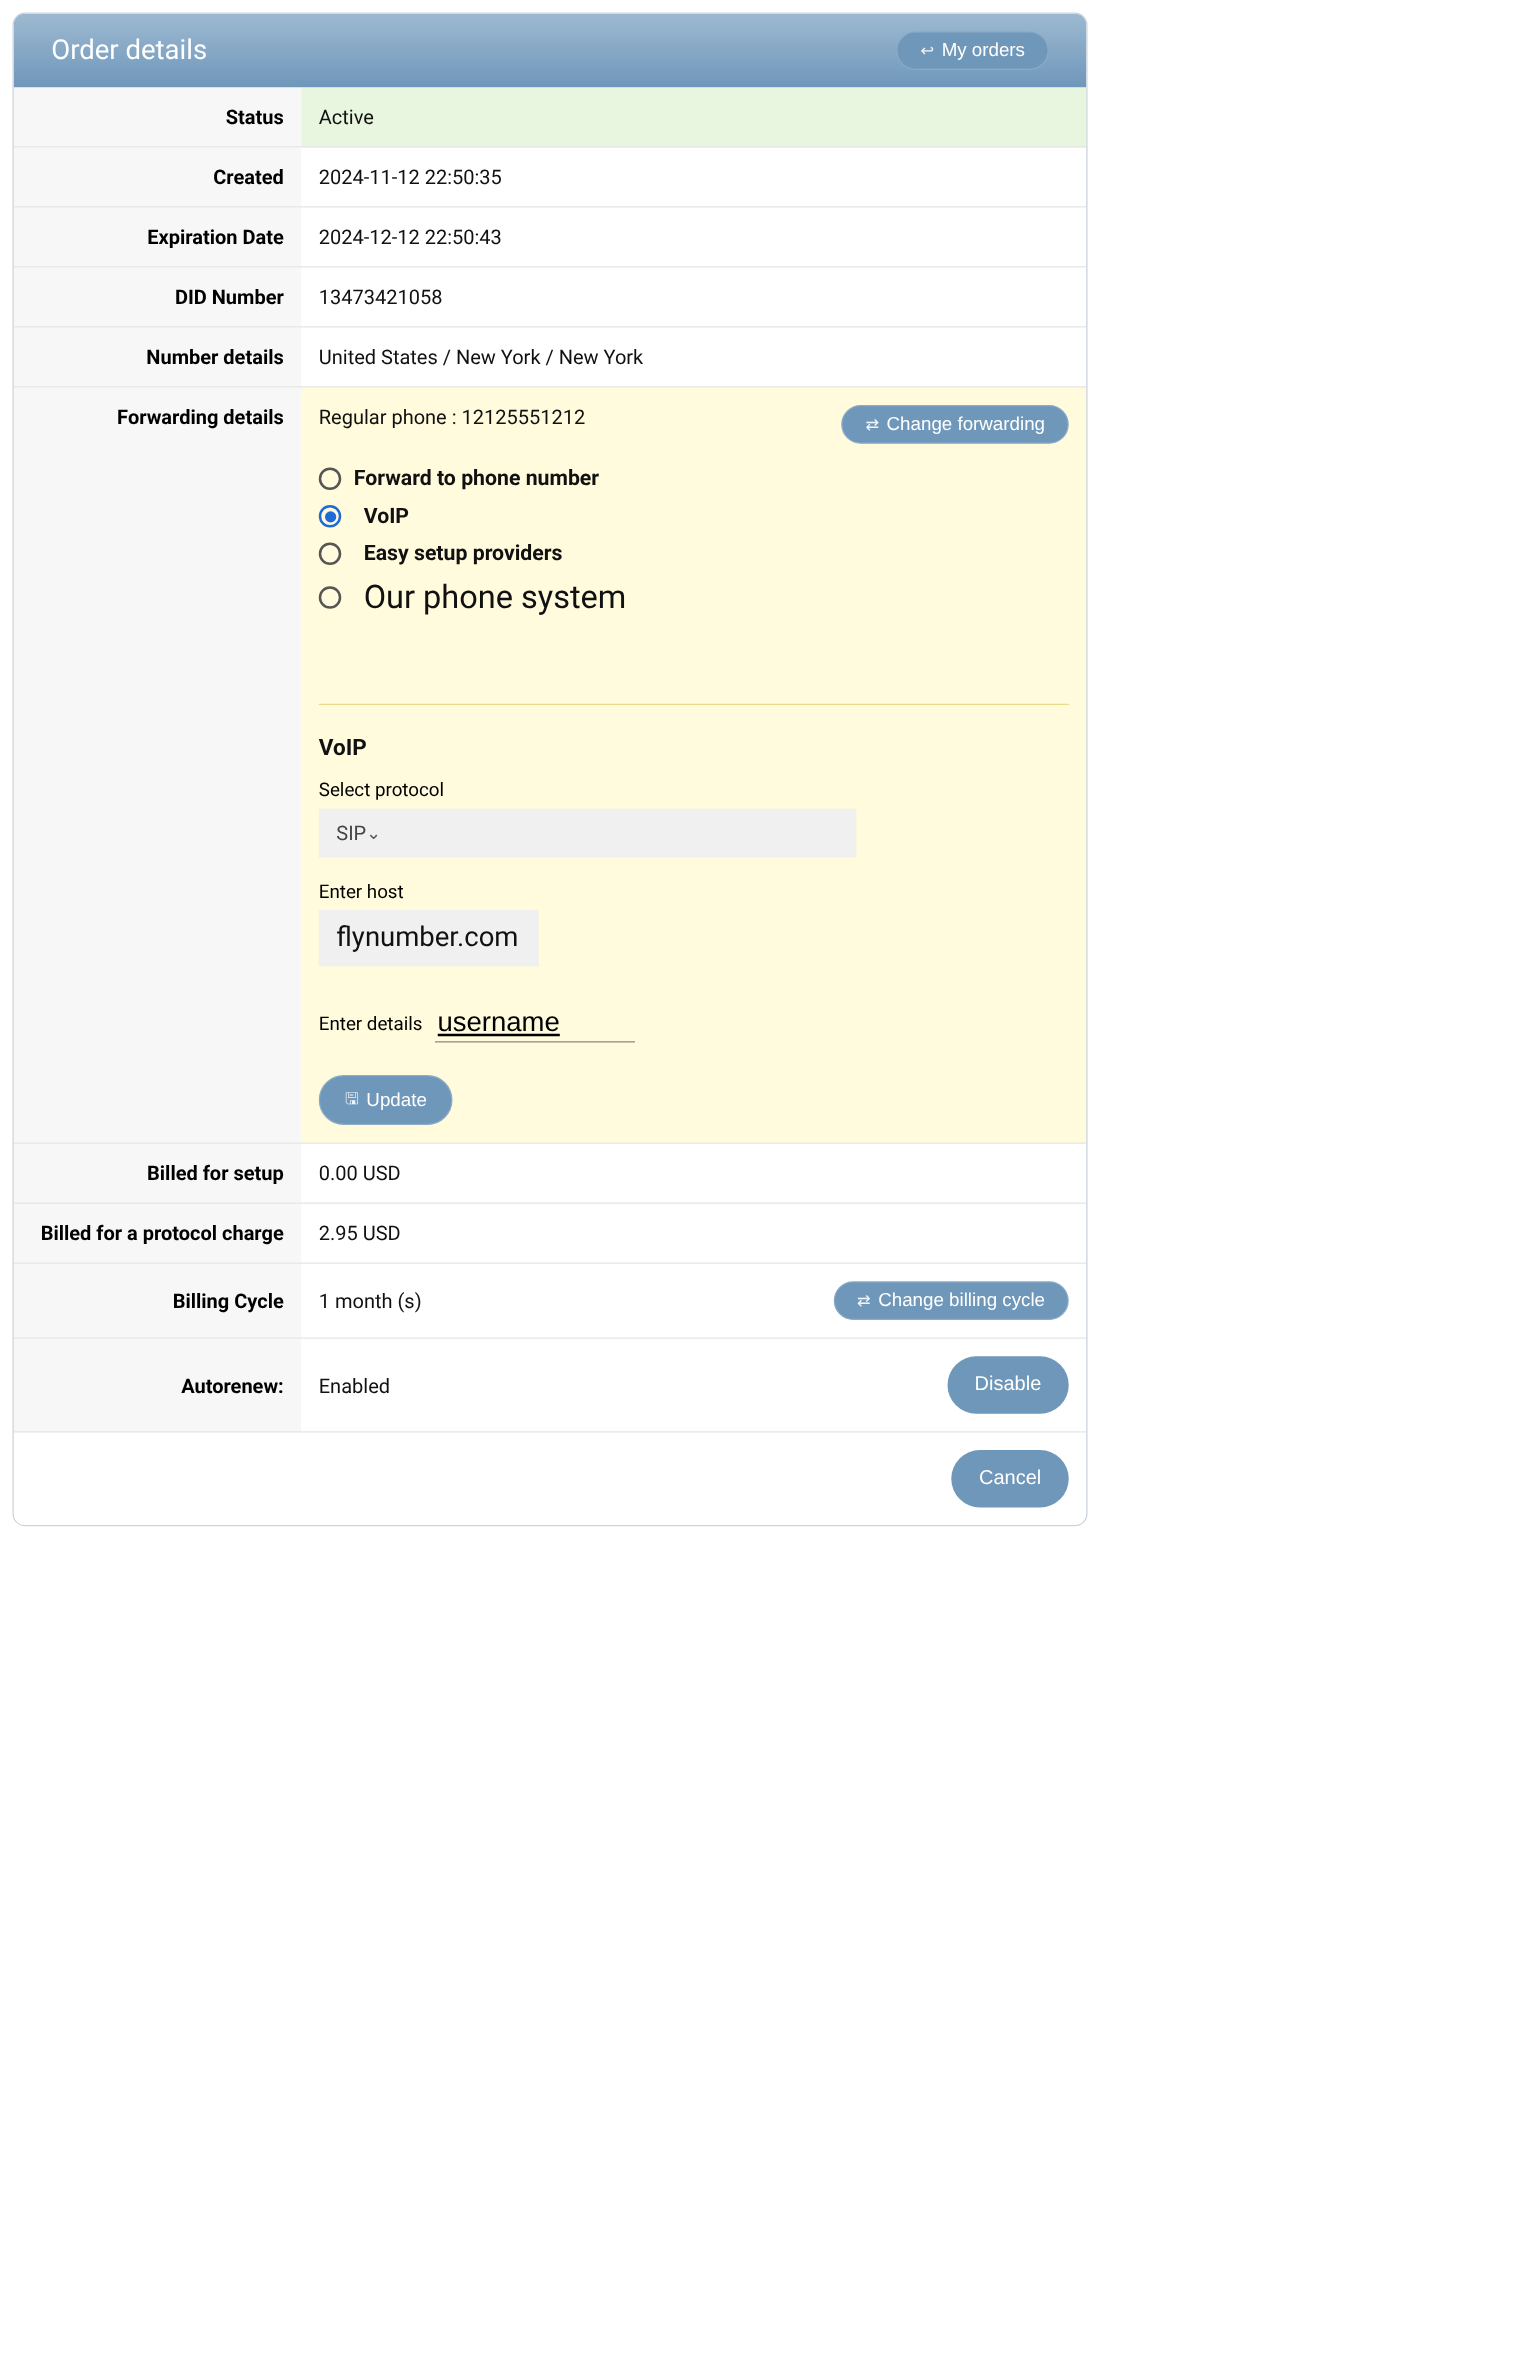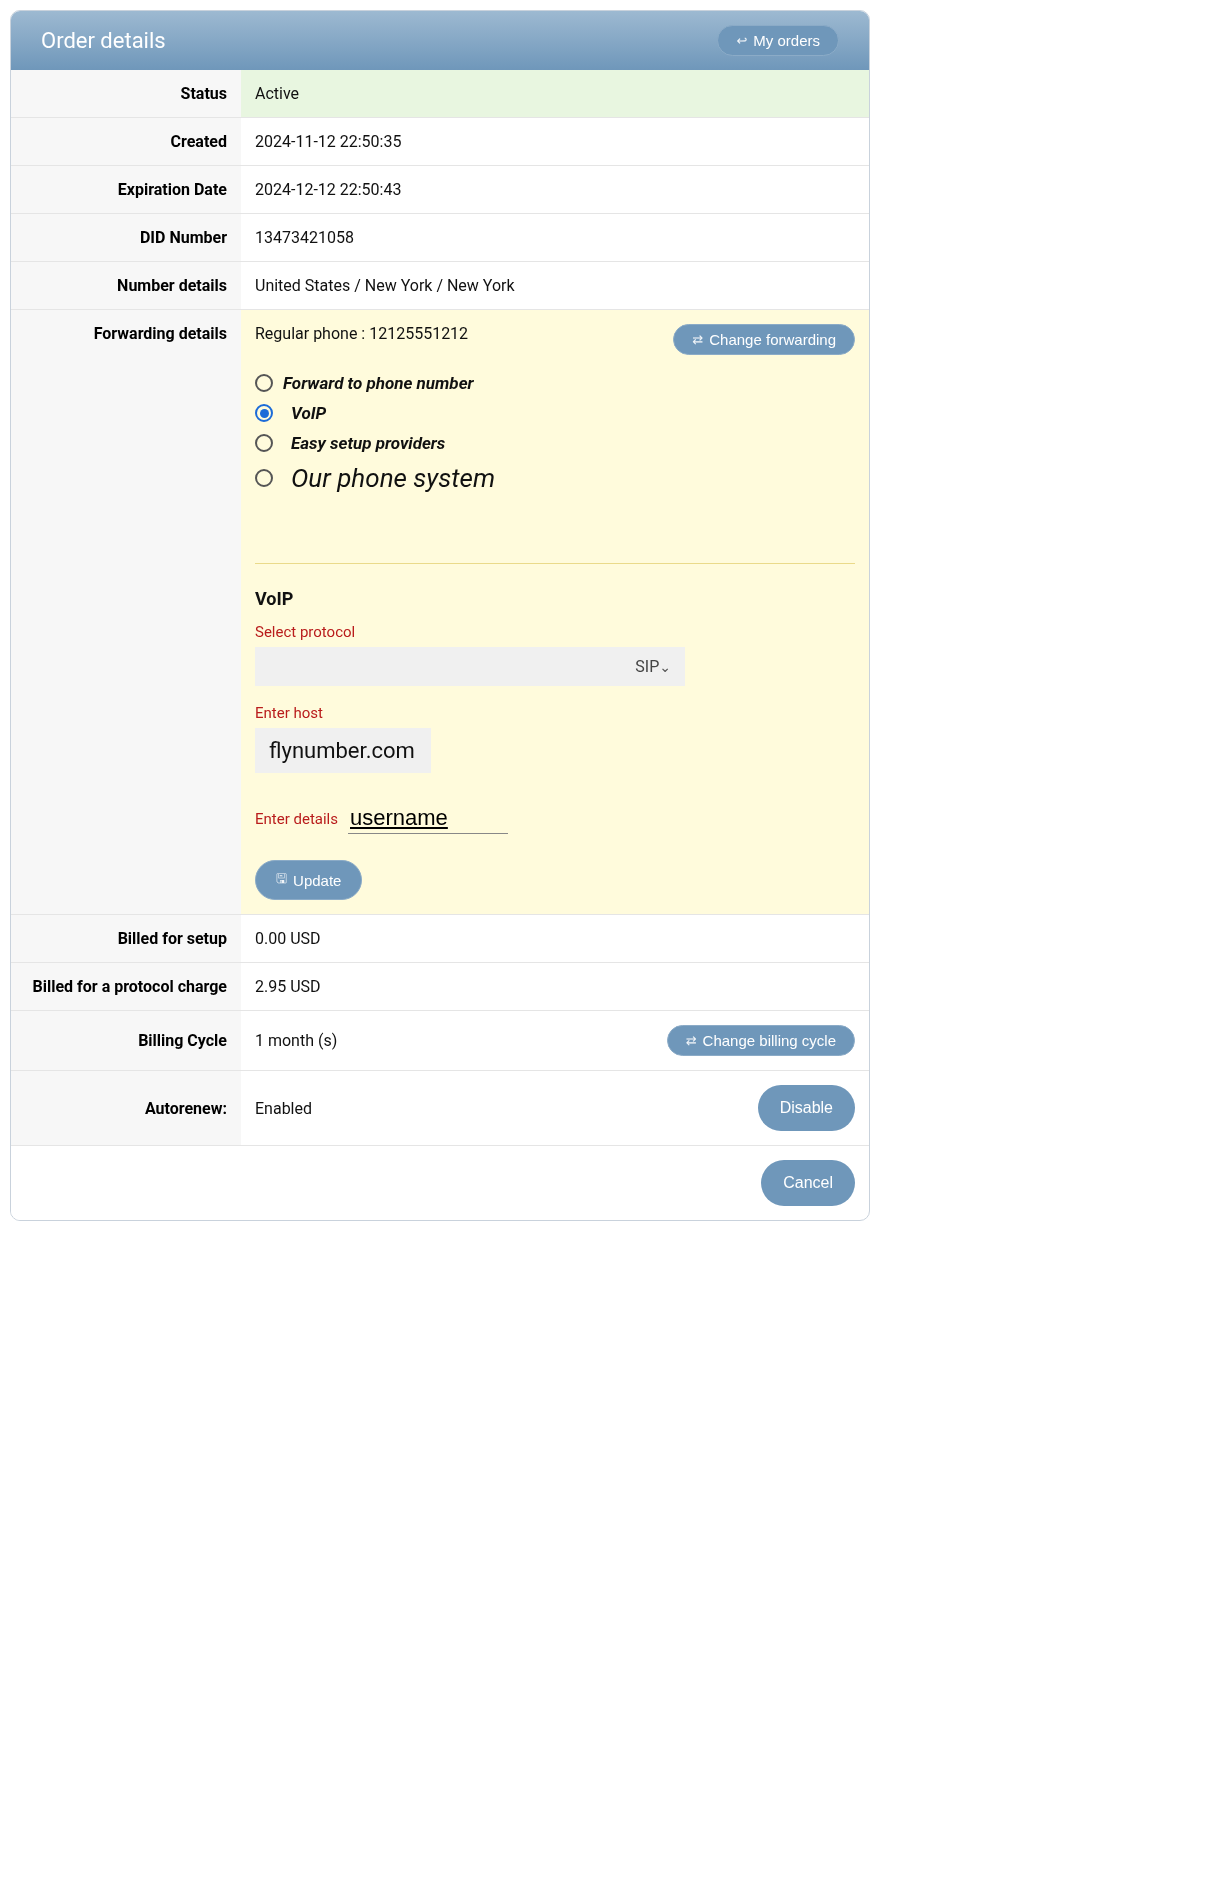--- a/index.html
+++ b/index.html
@@ -98,29 +98,29 @@
     display:inline-flex;
     align-items:center;
     justify-content:center;
   }
   .radio.unchecked { border-color:#555; }
   .radio .dot {
     width:9px;height:9px;border-radius:50%;background:#1c6bd8;
     display:none;
   }
   .radio.checked .dot { display:block; }
-  .radio-label { font-weight:700; font-size:17px;font-style:italic; }
+  .radio-label { font-weight:700; font-size:17px; }
   .radio-label.lg { font-weight:400; font-size:26px; }
   .voip-section { margin-top: 70px; border-top:1px solid #eada8a; padding-top:24px; }
   .voip-heading { font-weight:700; font-size:18px; margin-bottom:14px; }
-  .field-label { font-size:15px; color:#b91c1c; margin-bottom:6px; }
+  .field-label { font-size:15px; color:#000000; margin-bottom:6px; }
   .select {
     display:flex;
     align-items:center;
-    justify-content:flex-end;
+    justify-content:flex-start;
     background:#f0f0f0;
     padding:10px 14px;
     width: 430px;
     margin-bottom:18px;
     font-size:16px;
     color:#444;
     cursor:pointer;
   }
   .chevron { font-size:14px; color:#555; }
   .host-box {

